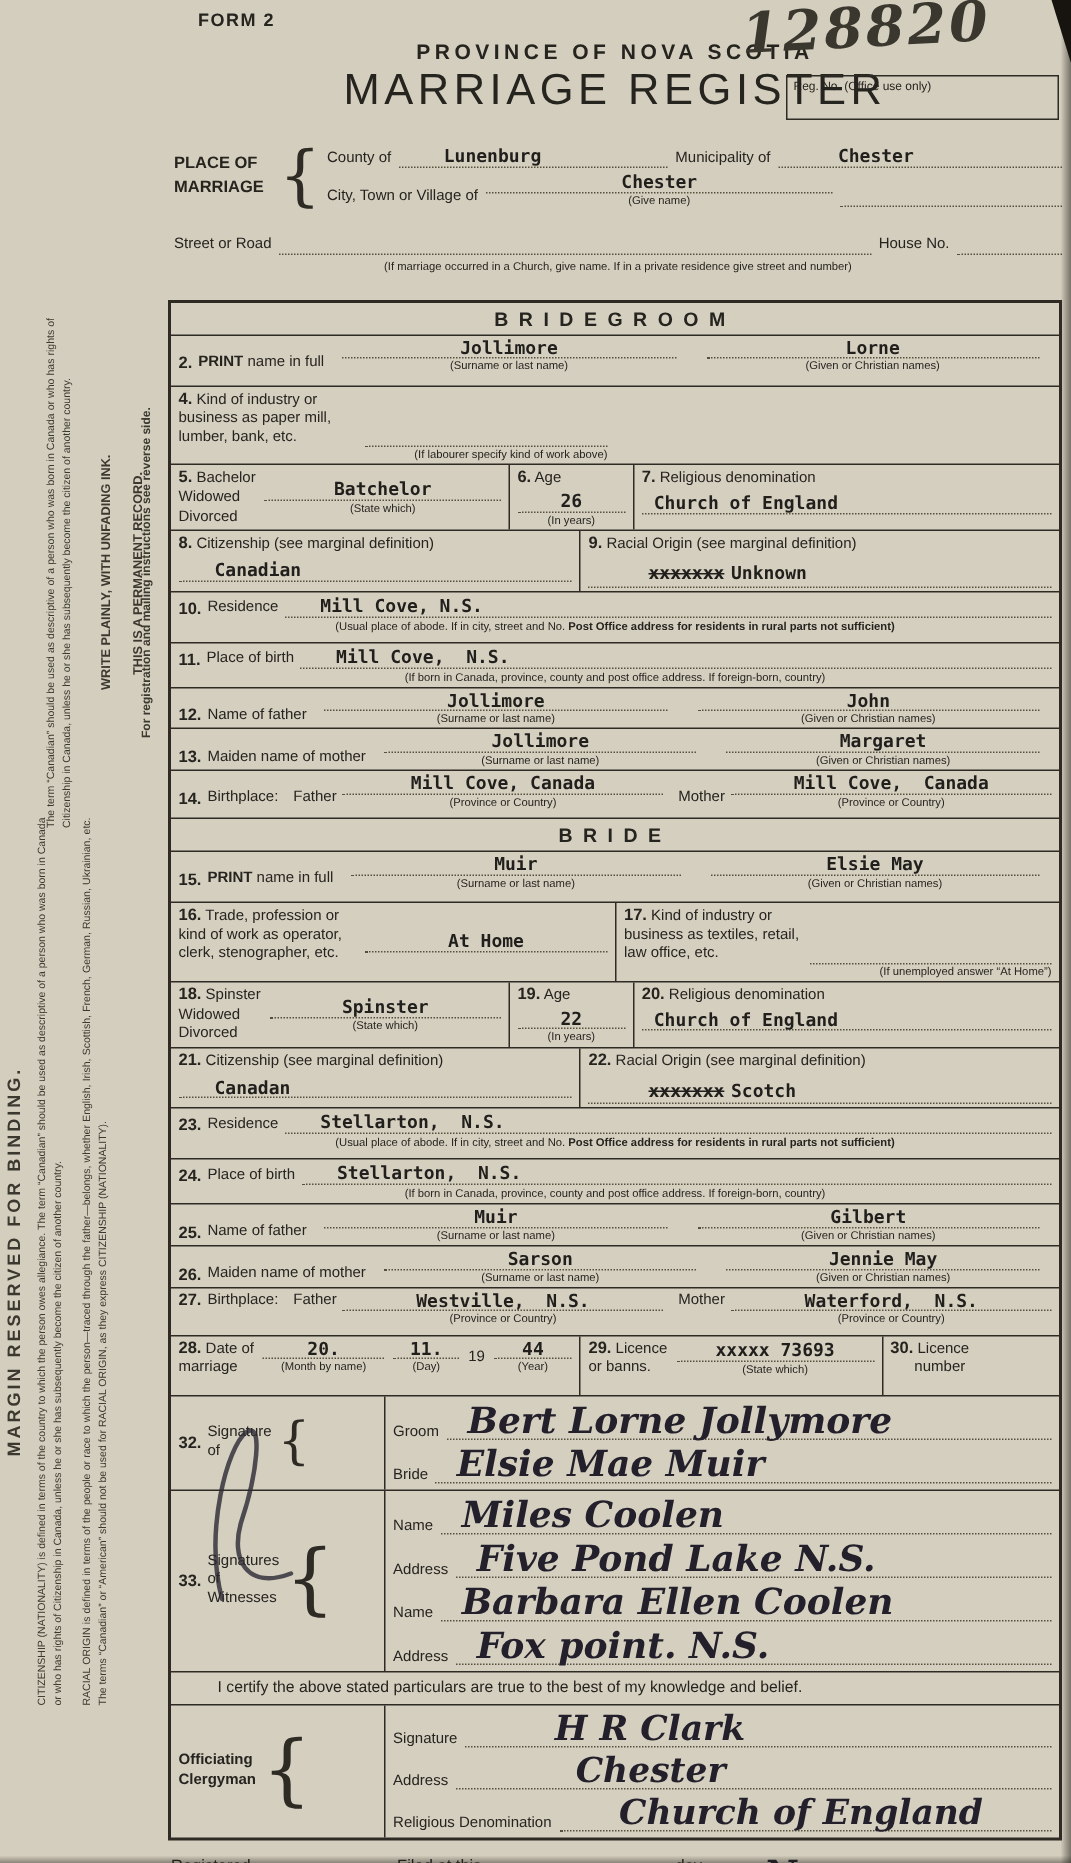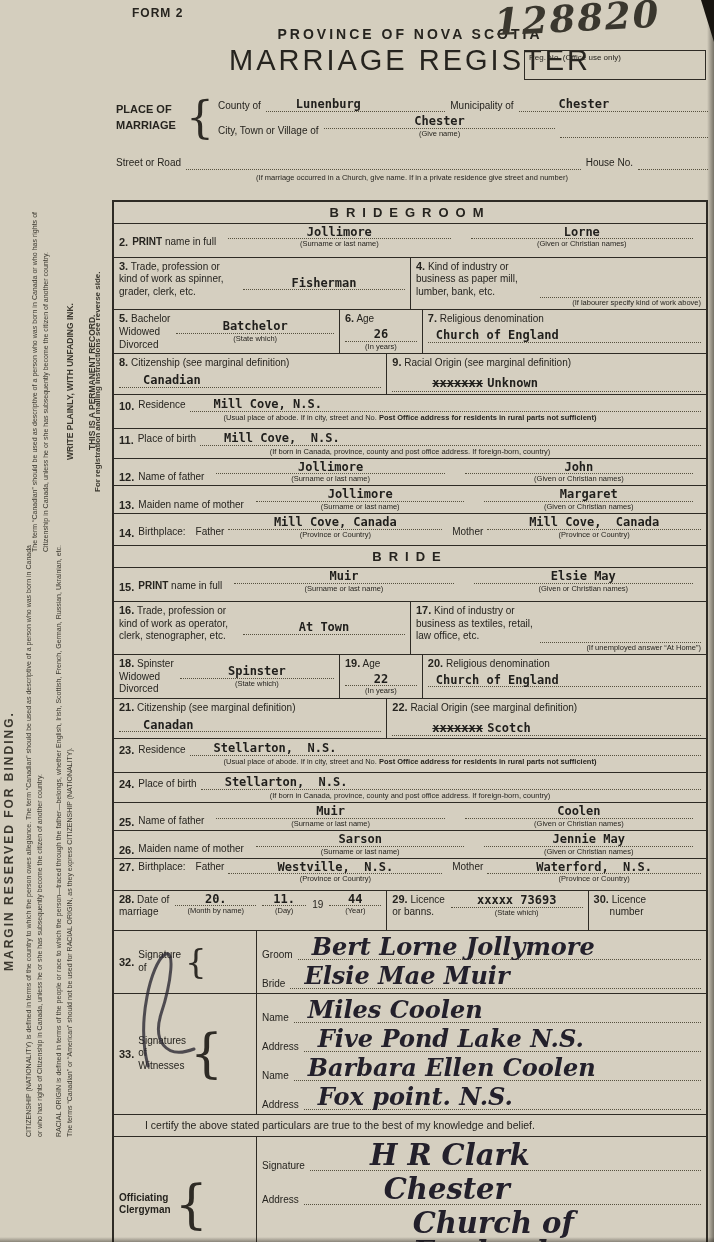--- a/index.html
+++ b/index.html
@@ -21,21 +21,21 @@
   .vt.small{font-size:7px;line-height:1.55;text-align:justify}
   .vt.boldline{font-weight:bold}
 
   .content{position:absolute;left:112px;top:0;width:596px}
 
   .typed{font-family:"DejaVu Sans Mono","Liberation Mono",monospace;font-weight:bold;
          font-size:12px;color:#201f1c;white-space:pre}
   .script{font-family:"DejaVu Serif","Liberation Serif",serif;font-style:italic;font-weight:bold;color:#23202b}
   .sz16{font-size:16px;line-height:1}
   .sz20{font-size:24px;line-height:1}
-  .sz24{font-size:29px;line-height:1}
+  .sz24{font-size:23px;line-height:1}
 
   .fnum{font-weight:bold;font-size:11px}
   .flabel{font-size:10px;line-height:1.25}
   .fsub{font-size:7.5px;text-align:center;display:block;line-height:1.2}
   .fnote{font-size:7.5px;text-align:center;margin-top:1px;line-height:1.2}
   .struck{text-decoration:line-through}
 
   
   .hdr{position:relative;height:88px}
   .form-label{position:absolute;left:20px;top:6px;font-weight:bold;font-size:12px;letter-spacing:1px}
@@ -169,29 +169,20 @@
             <span class="valfill grow1" style="margin:0 8px">
               <span class="v typed">Lorne</span>
               <span class="fsub">(Given or Christian names)</span>
             </span>
           </div>
         </div>
       </div>
 
       <div class="trow" style="min-height:52px">
         <div class="cell c50">
-          <div style="display:flex;gap:6px;height:100%">
-            <div class="flabel" style="width:118px"><span class="fnum">3.</span>
-              <span>Trade, profession or kind of work as spinner, grader, clerk, etc.</span></div>
-            <div class="valfill grow1" style="justify-content:center">
-              <span class="v typed">Fisherman</span>
-            </div>
-          </div>
-        </div>
-        <div class="cell c50">
           <div style="display:flex;gap:6px">
             <div class="flabel" style="width:118px"><span class="fnum">4.</span>
               <span>Kind of industry or business as paper mill, lumber, bank, etc.</span></div>
             <div class="fill"></div>
           </div>
           <div class="fnote" style="text-align:right;margin-top:auto">(If labourer specify kind of work above)</div>
         </div>
       </div>
 
       <div class="trow" style="min-height:44px">
@@ -341,21 +332,21 @@
           </div>
         </div>
       </div>
 
       <div class="trow" style="min-height:52px">
         <div class="cell c50">
           <div style="display:flex;gap:6px;height:100%">
             <div class="flabel" style="width:118px"><span class="fnum">16.</span>
               <span>Trade, profession or kind of work as operator, clerk, stenographer, etc.</span></div>
             <div class="valfill grow1" style="justify-content:center">
-              <span class="v typed">At Town</span>
+              <span class="v typed">At Home</span>
             </div>
           </div>
         </div>
         <div class="cell c50">
           <div style="display:flex;gap:6px">
             <div class="flabel" style="width:118px"><span class="fnum">17.</span>
               <span>Kind of industry or business as textiles, retail, law office, etc.</span></div>
             <div class="fill"></div>
           </div>
           <div class="fnote" style="text-align:right;margin-top:auto">(If unemployed answer “At Home”)</div>
@@ -438,21 +429,21 @@
       <div class="trow" style="min-height:26px">
         <div class="cell grow1">
           <div class="f-line">
             <span class="fnum">25.</span>
             <span class="flabel">Name of father</span>
             <span class="valfill grow1" style="margin:0 8px">
               <span class="v typed">Muir</span>
               <span class="fsub">(Surname or last name)</span>
             </span>
             <span class="valfill grow1" style="margin:0 8px">
-              <span class="v typed">Coolen</span>
+              <span class="v typed">Gilbert</span>
               <span class="fsub">(Given or Christian names)</span>
             </span>
           </div>
         </div>
       </div>
 
       <div class="trow" style="min-height:26px">
         <div class="cell grow1">
           <div class="f-line">
             <span class="fnum">26.</span>

